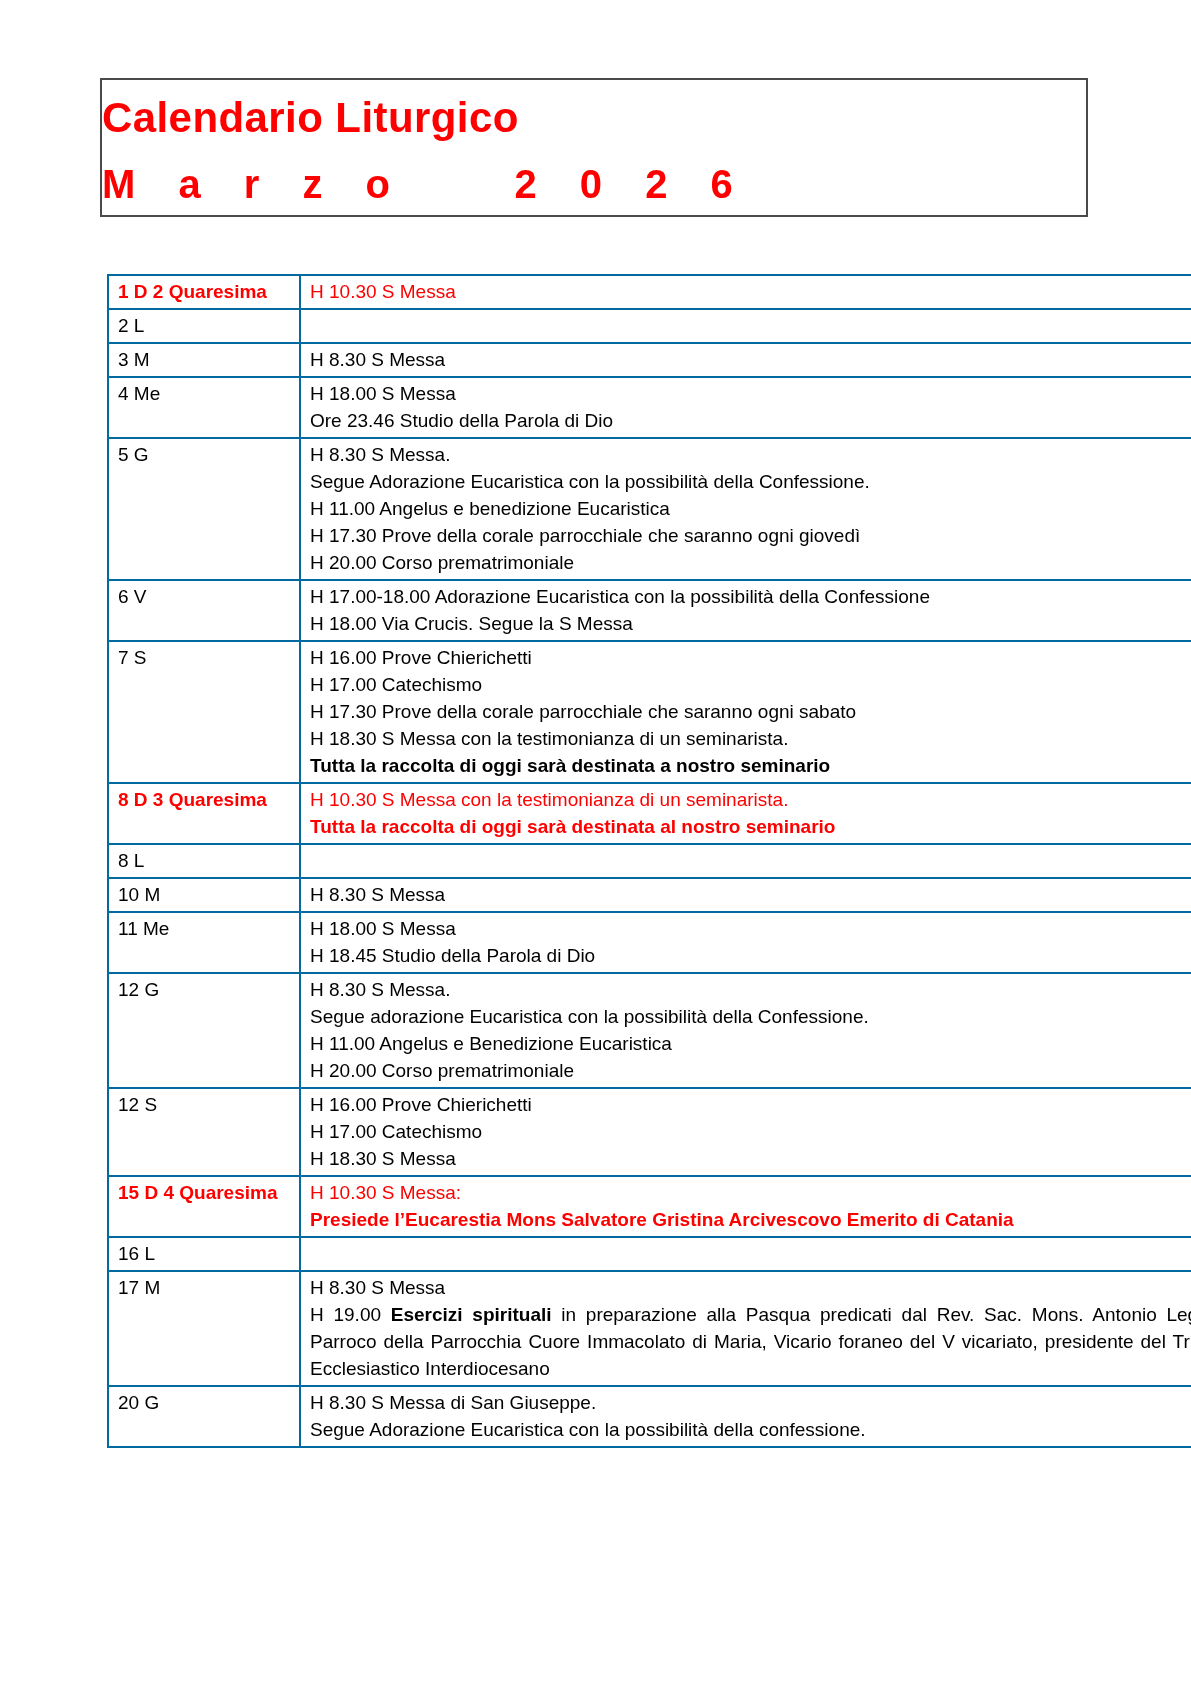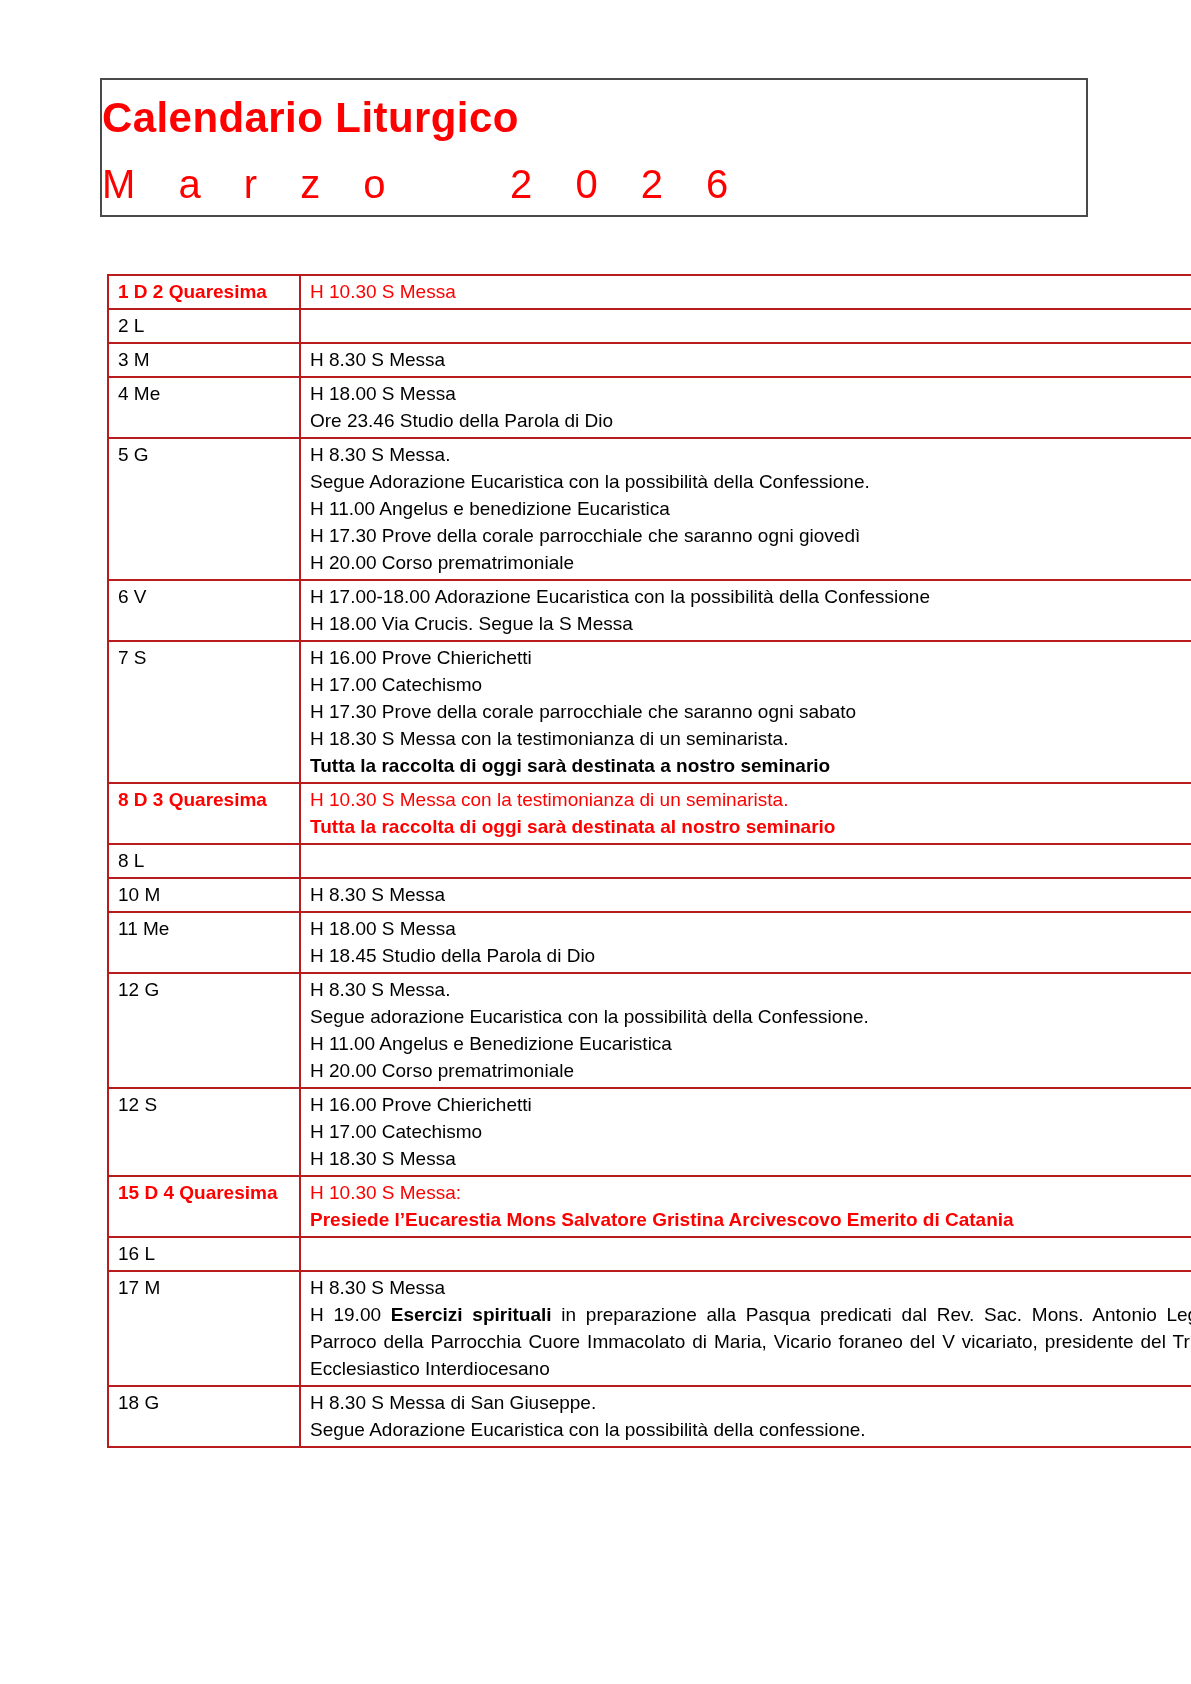--- a/index.html
+++ b/index.html
@@ -22,37 +22,37 @@
   .title {
     color: #ff0000;
     font-weight: bold;
     font-size: 42px;
     line-height: 48px;
     margin-top: 14px;
     letter-spacing: 0.01em;
   }
   .subtitle {
     color: #ff0000;
-    font-weight: normal;
+    font-weight: bold;
     font-size: 40px;
     line-height: 48px;
     margin-top: 18px;
     white-space: pre;
     letter-spacing: 0.40em;
   }
   table.cal {
     position: absolute;
     left: 107px; top: 274px;
     width: 994px;
     border-collapse: collapse;
     table-layout: fixed;
     font-size: 19px;
   }
   table.cal td {
-    border: 2px solid #b91c1c;
+    border: 2px solid #0369a1;
     vertical-align: top;
     padding: 2px 10px 3px 9px;
     line-height: 27px;
   }
   td.day { width: 192px; }
   td.events { width: 962px; }
   .line { margin: 0; }
   .red { color: #ff0000; }
   .bold { font-weight: bold; }
   .justify { text-align: justify; }
@@ -170,20 +170,20 @@
         <td class="events">&nbsp;</td>
       </tr>
       <tr>
         <td class="day">17 M</td>
         <td class="events">
           <div class="line">H 8.30 S Messa</div>
           <div class="line justify"><span>H 19.00 </span><span class="bold">Esercizi spirituali</span><span> in preparazione alla Pasqua predicati dal Rev. Sac. Mons. Antonio Legname. Parroco della Parrocchia Cuore Immacolato di Maria, Vicario foraneo del V vicariato, presidente del Tribunale Ecclesiastico Interdiocesano</span></div>
         </td>
       </tr>
       <tr>
-        <td class="day">18 G</td>
+        <td class="day">20 G</td>
         <td class="events">
           <div class="line">H 8.30 S Messa di San Giuseppe.</div>
           <div class="line">Segue Adorazione Eucaristica con la possibilità della confessione.</div>
         </td>
       </tr>
     </tbody>
 </table>
 
 </body></html>

